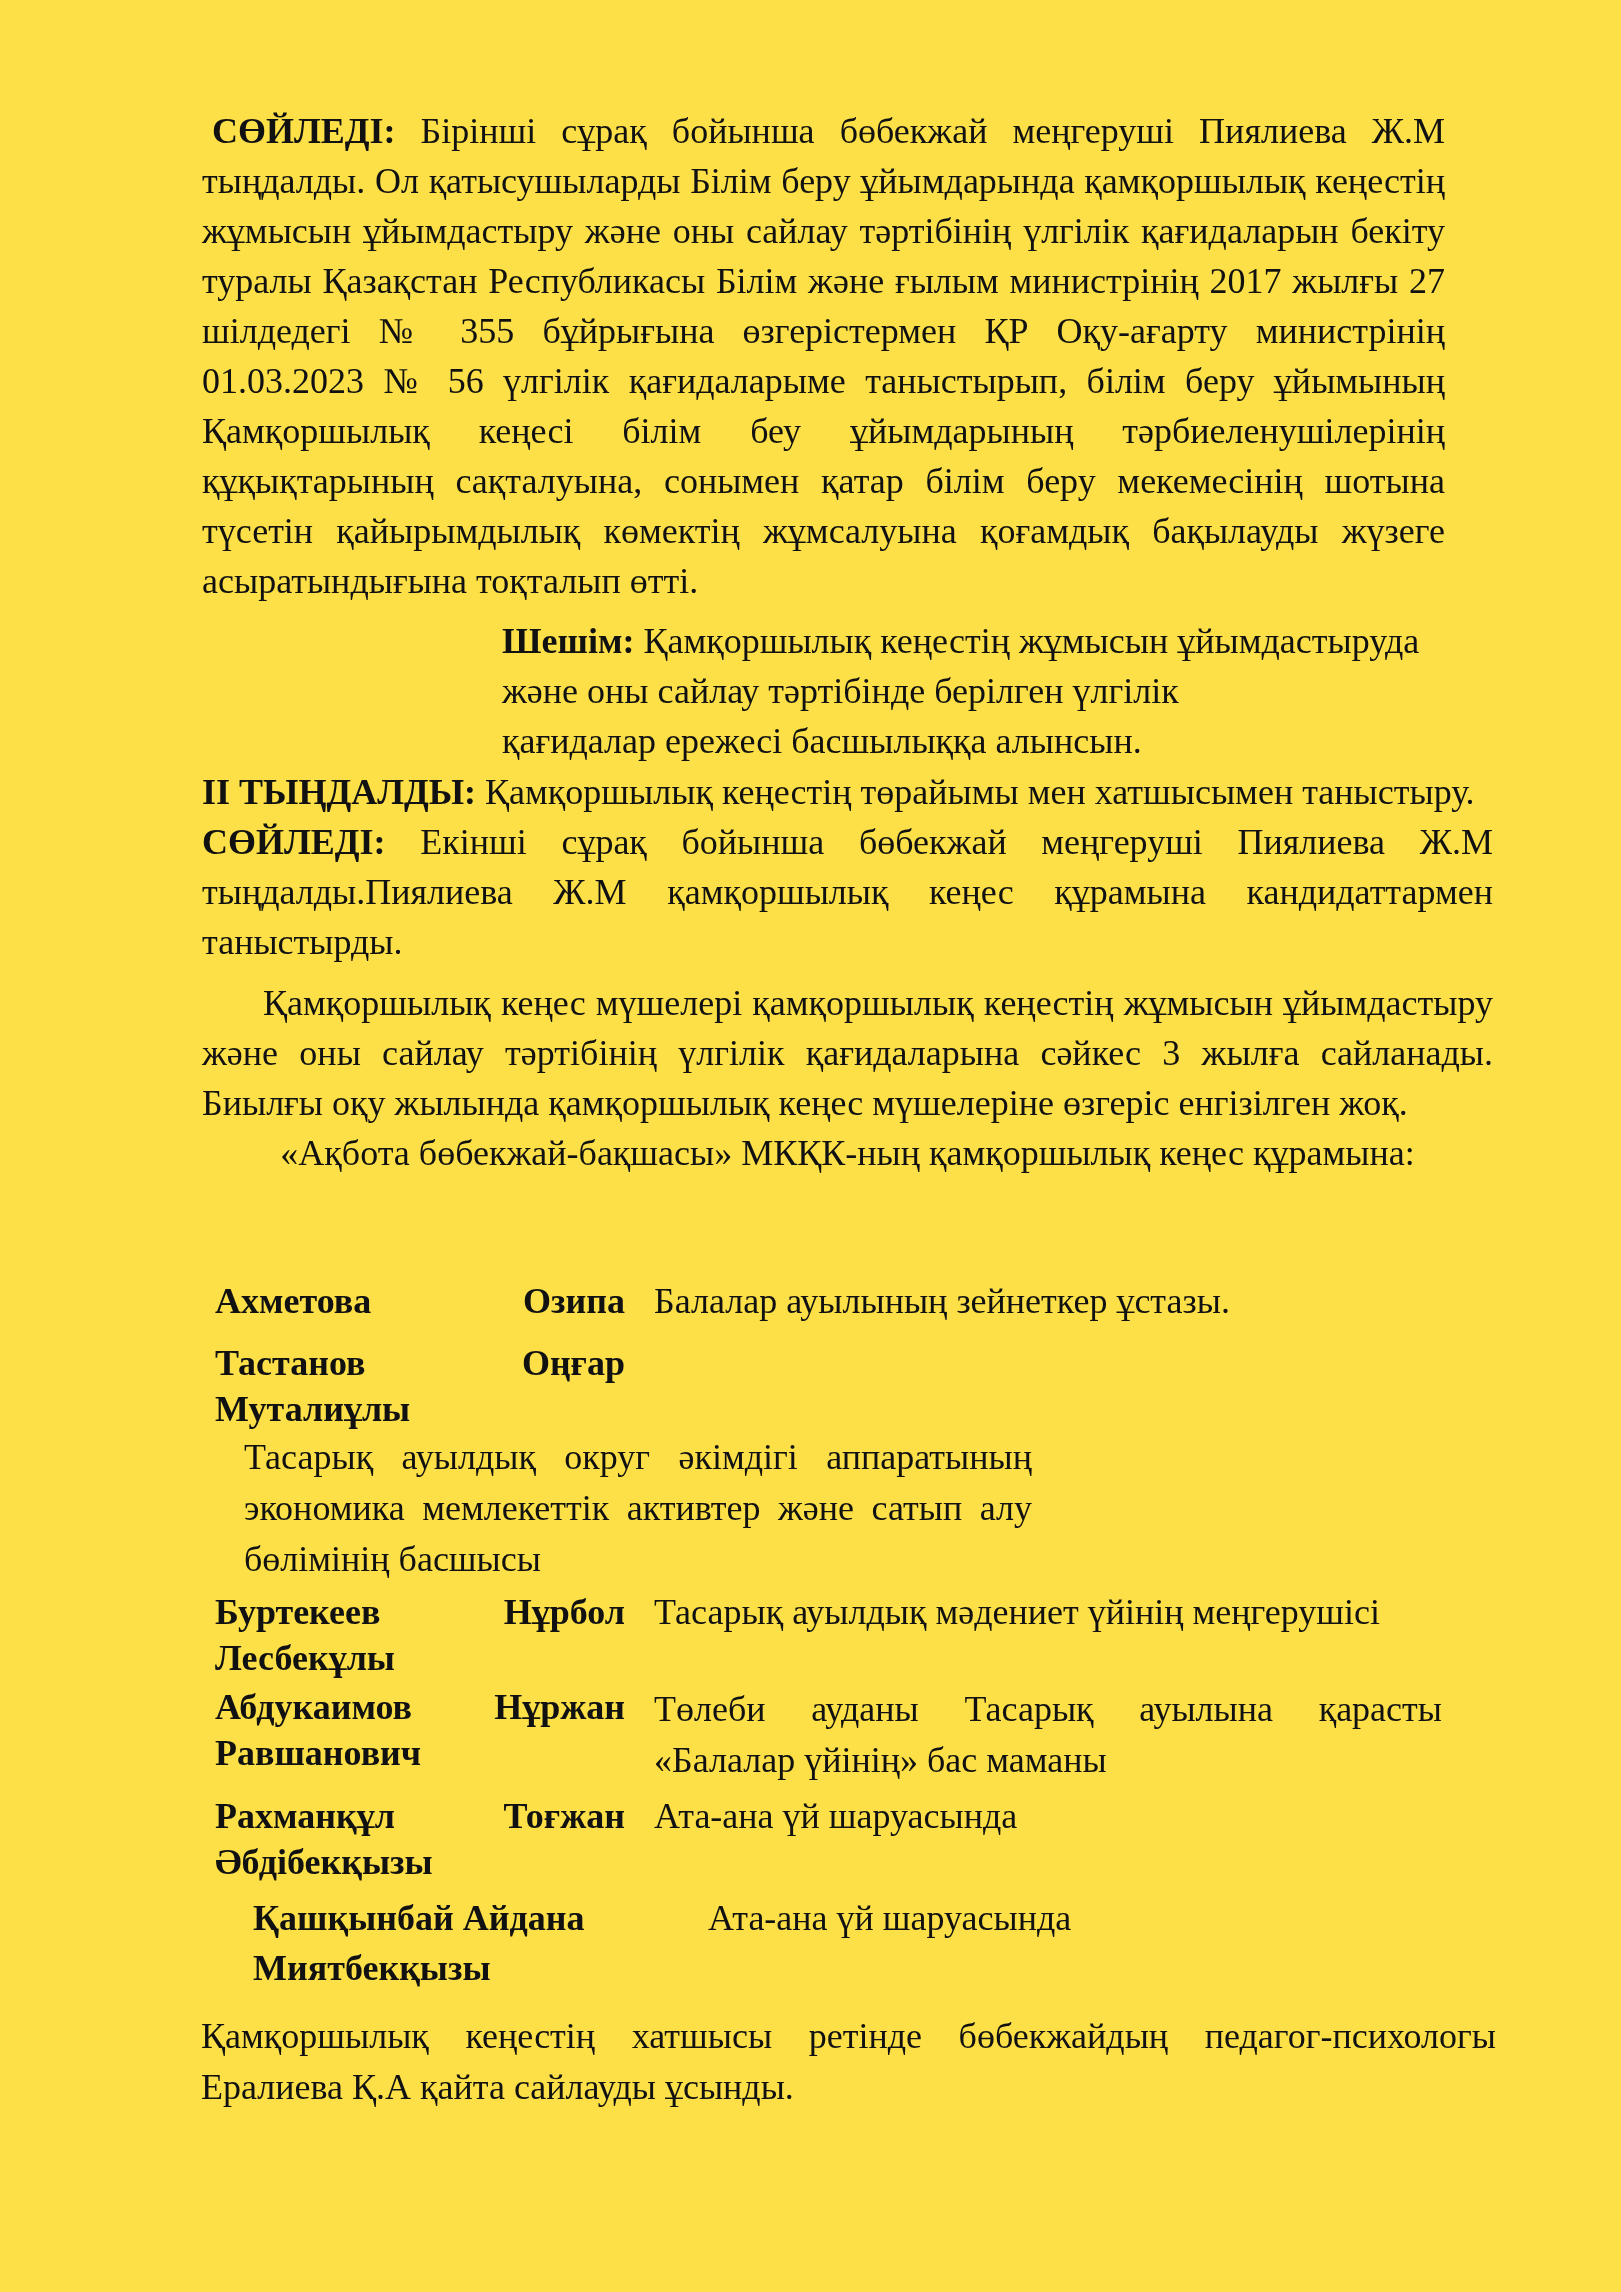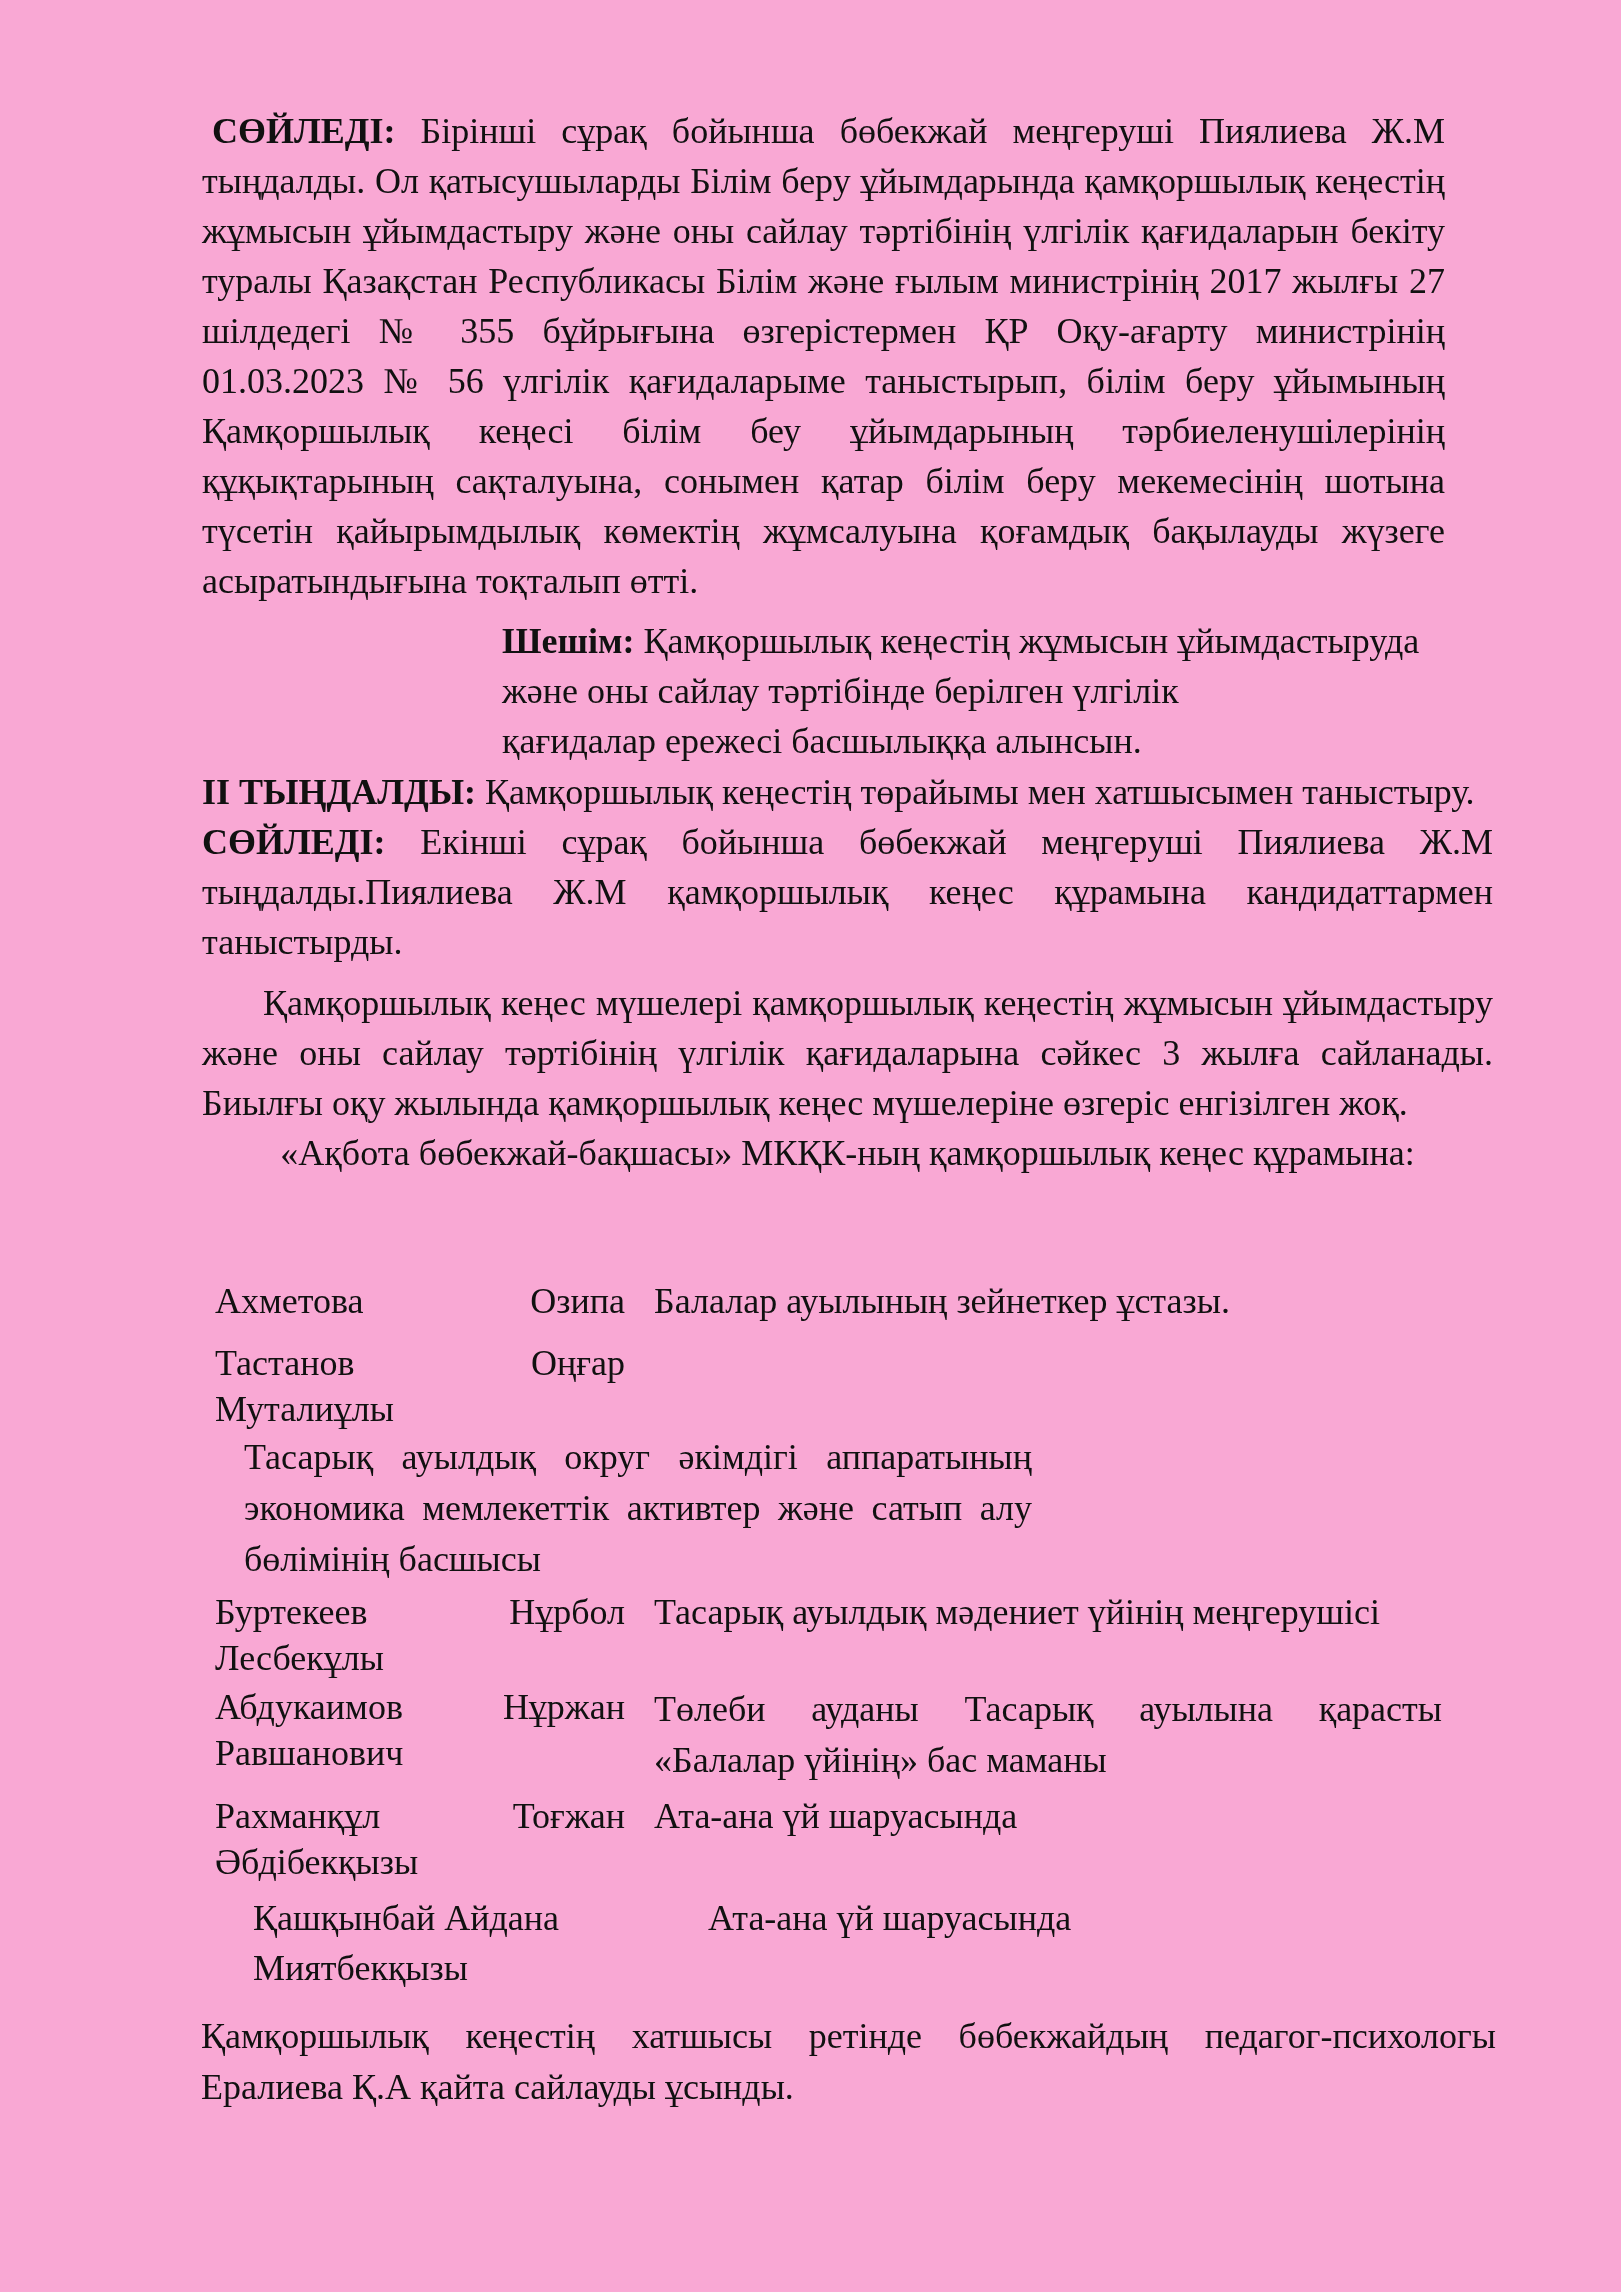--- a/index.html
+++ b/index.html
@@ -1,33 +1,33 @@
 <!DOCTYPE html>
 <html style="font-size:14.3px"><head>
 <meta charset="utf-8">
 <style>
   html, body { margin: 0; padding: 0; background: #ffffff; }
   body {
     width: 1621px; height: 2293px; position: relative; overflow: hidden;
     font-family: "Liberation Serif", "DejaVu Serif", serif;
     color: #111111;
   }
-  .page { position: absolute; left: 0; top: 0; width: 1621px; height: 2293px; background: #f9a8d4; }
+  .page { position: absolute; left: 0; top: 0; width: 1621px; height: 2293px; background: #fde047; }
   .block { position: absolute; font-size: 36px; line-height: 50px; text-align: justify; text-align-last: auto; }
   .b { font-weight: bold; }
   .p1 { left: 202px; top: 106px; width: 1243px; text-indent: 9.9px; }
   .decision { left: 502px; top: 616px; width: 992px; line-height: 50px; }
   .decision .line { display: block; }
   .lower { left: 202px; top: 767px; width: 1291px; }
   .lower p { margin: 0; }
   .indent { text-indent: 61px; }
   .nojust { text-align: center; }
   .members { position: absolute; left: 215px; top: 1278px; width: 1281px; font-size: 36px; line-height: 46px; }
   .row { display: flex; margin-bottom: 3.6px; }
-  .namecol { width: 410px; position: relative; }
+  .namecol { width: 410px; position: relative; font-weight: bold; }
   .namecol .surname-line { display: flex; justify-content: space-between; }
   .desc { width: 788px; margin-left: 29px; text-align: justify; }
   .row.last .namecol { margin-left: -16px; width: 426px; }
   .row.last .desc { margin-left: 29px; }
   .secretary { position: absolute; left: 201px; top: 2011px; width: 1295px; font-size: 36px; line-height: 51px; text-align: justify; }
 </style>
 </head>
 <body>
 
 <div class="page">

